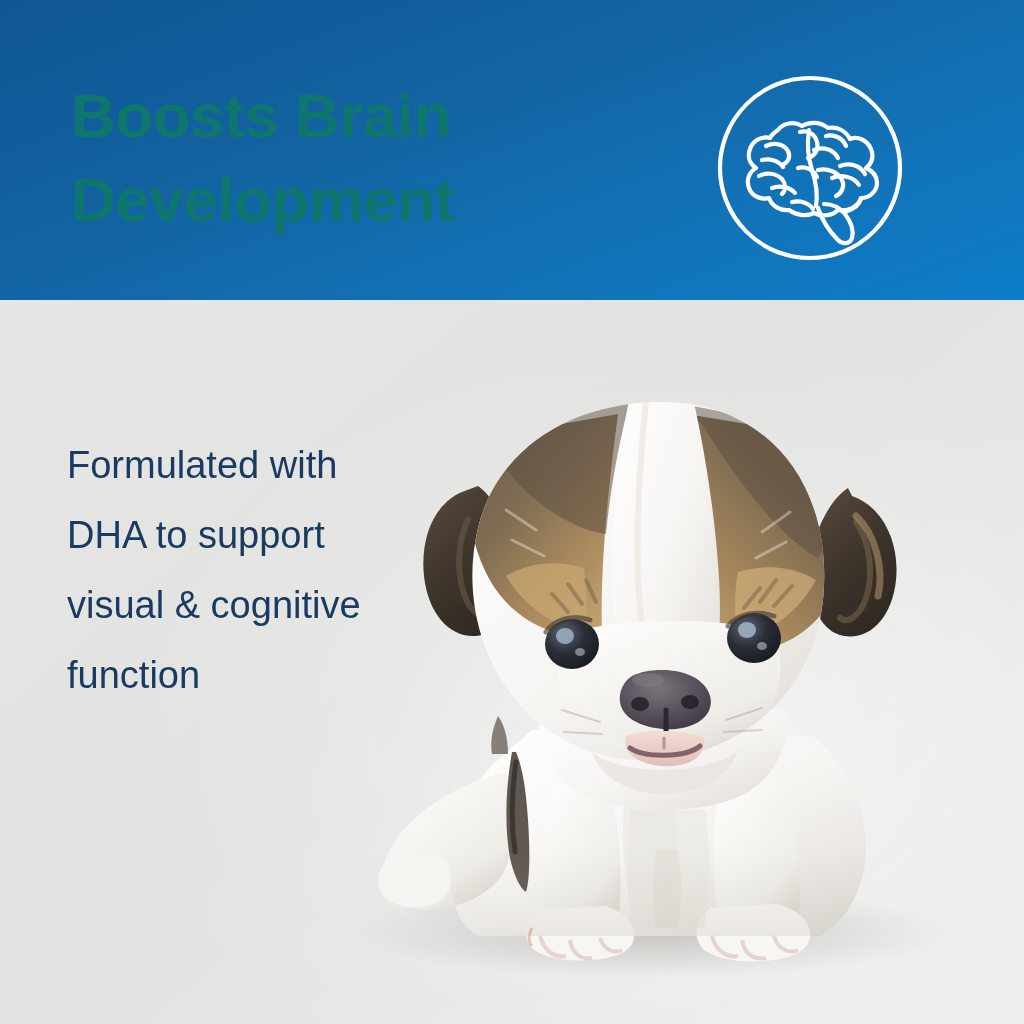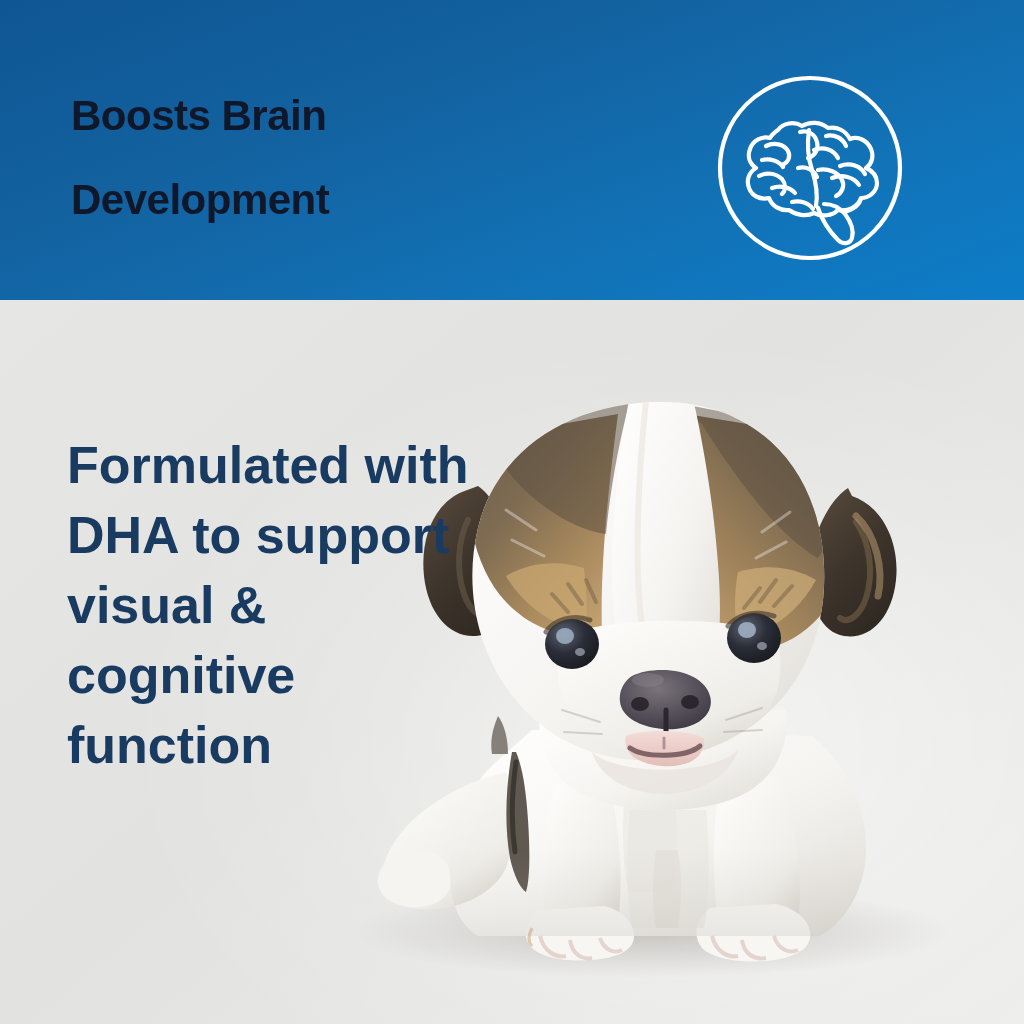--- a/index.html
+++ b/index.html
@@ -32,24 +32,24 @@
     display: block;
     width: 1024px;
     height: 400px;
   }
 
   .headline {
     position: absolute;
     left: 71px;
     top: 74px;
     width: 620px;
-    color: #0f172a;
+    color: #0f766e;
     font-family: "Liberation Sans", sans-serif;
     font-weight: bold;
-    font-size: 42px;
+    font-size: 62px;
     line-height: 84px;
     letter-spacing: -0.5px;
     white-space: pre-line;
     z-index: 4;
   }
 
   .brain-badge {
     position: absolute;
     left: 714px;
     top: 72px;
@@ -70,22 +70,22 @@
     z-index: 1;
   }
 
   .body-copy {
     position: absolute;
     left: 67px;
     top: 430px;
     width: 420px;
     color: #193b61;
     font-family: "Liberation Sans", sans-serif;
-    font-weight: bold;
-    font-size: 52px;
+    font-weight: normal;
+    font-size: 38px;
     line-height: 70px;
     letter-spacing: 0px;
     white-space: pre-line;
     z-index: 5;
   }
 
   
   .puppy-stage {
     position: absolute;
     left: 300px;

